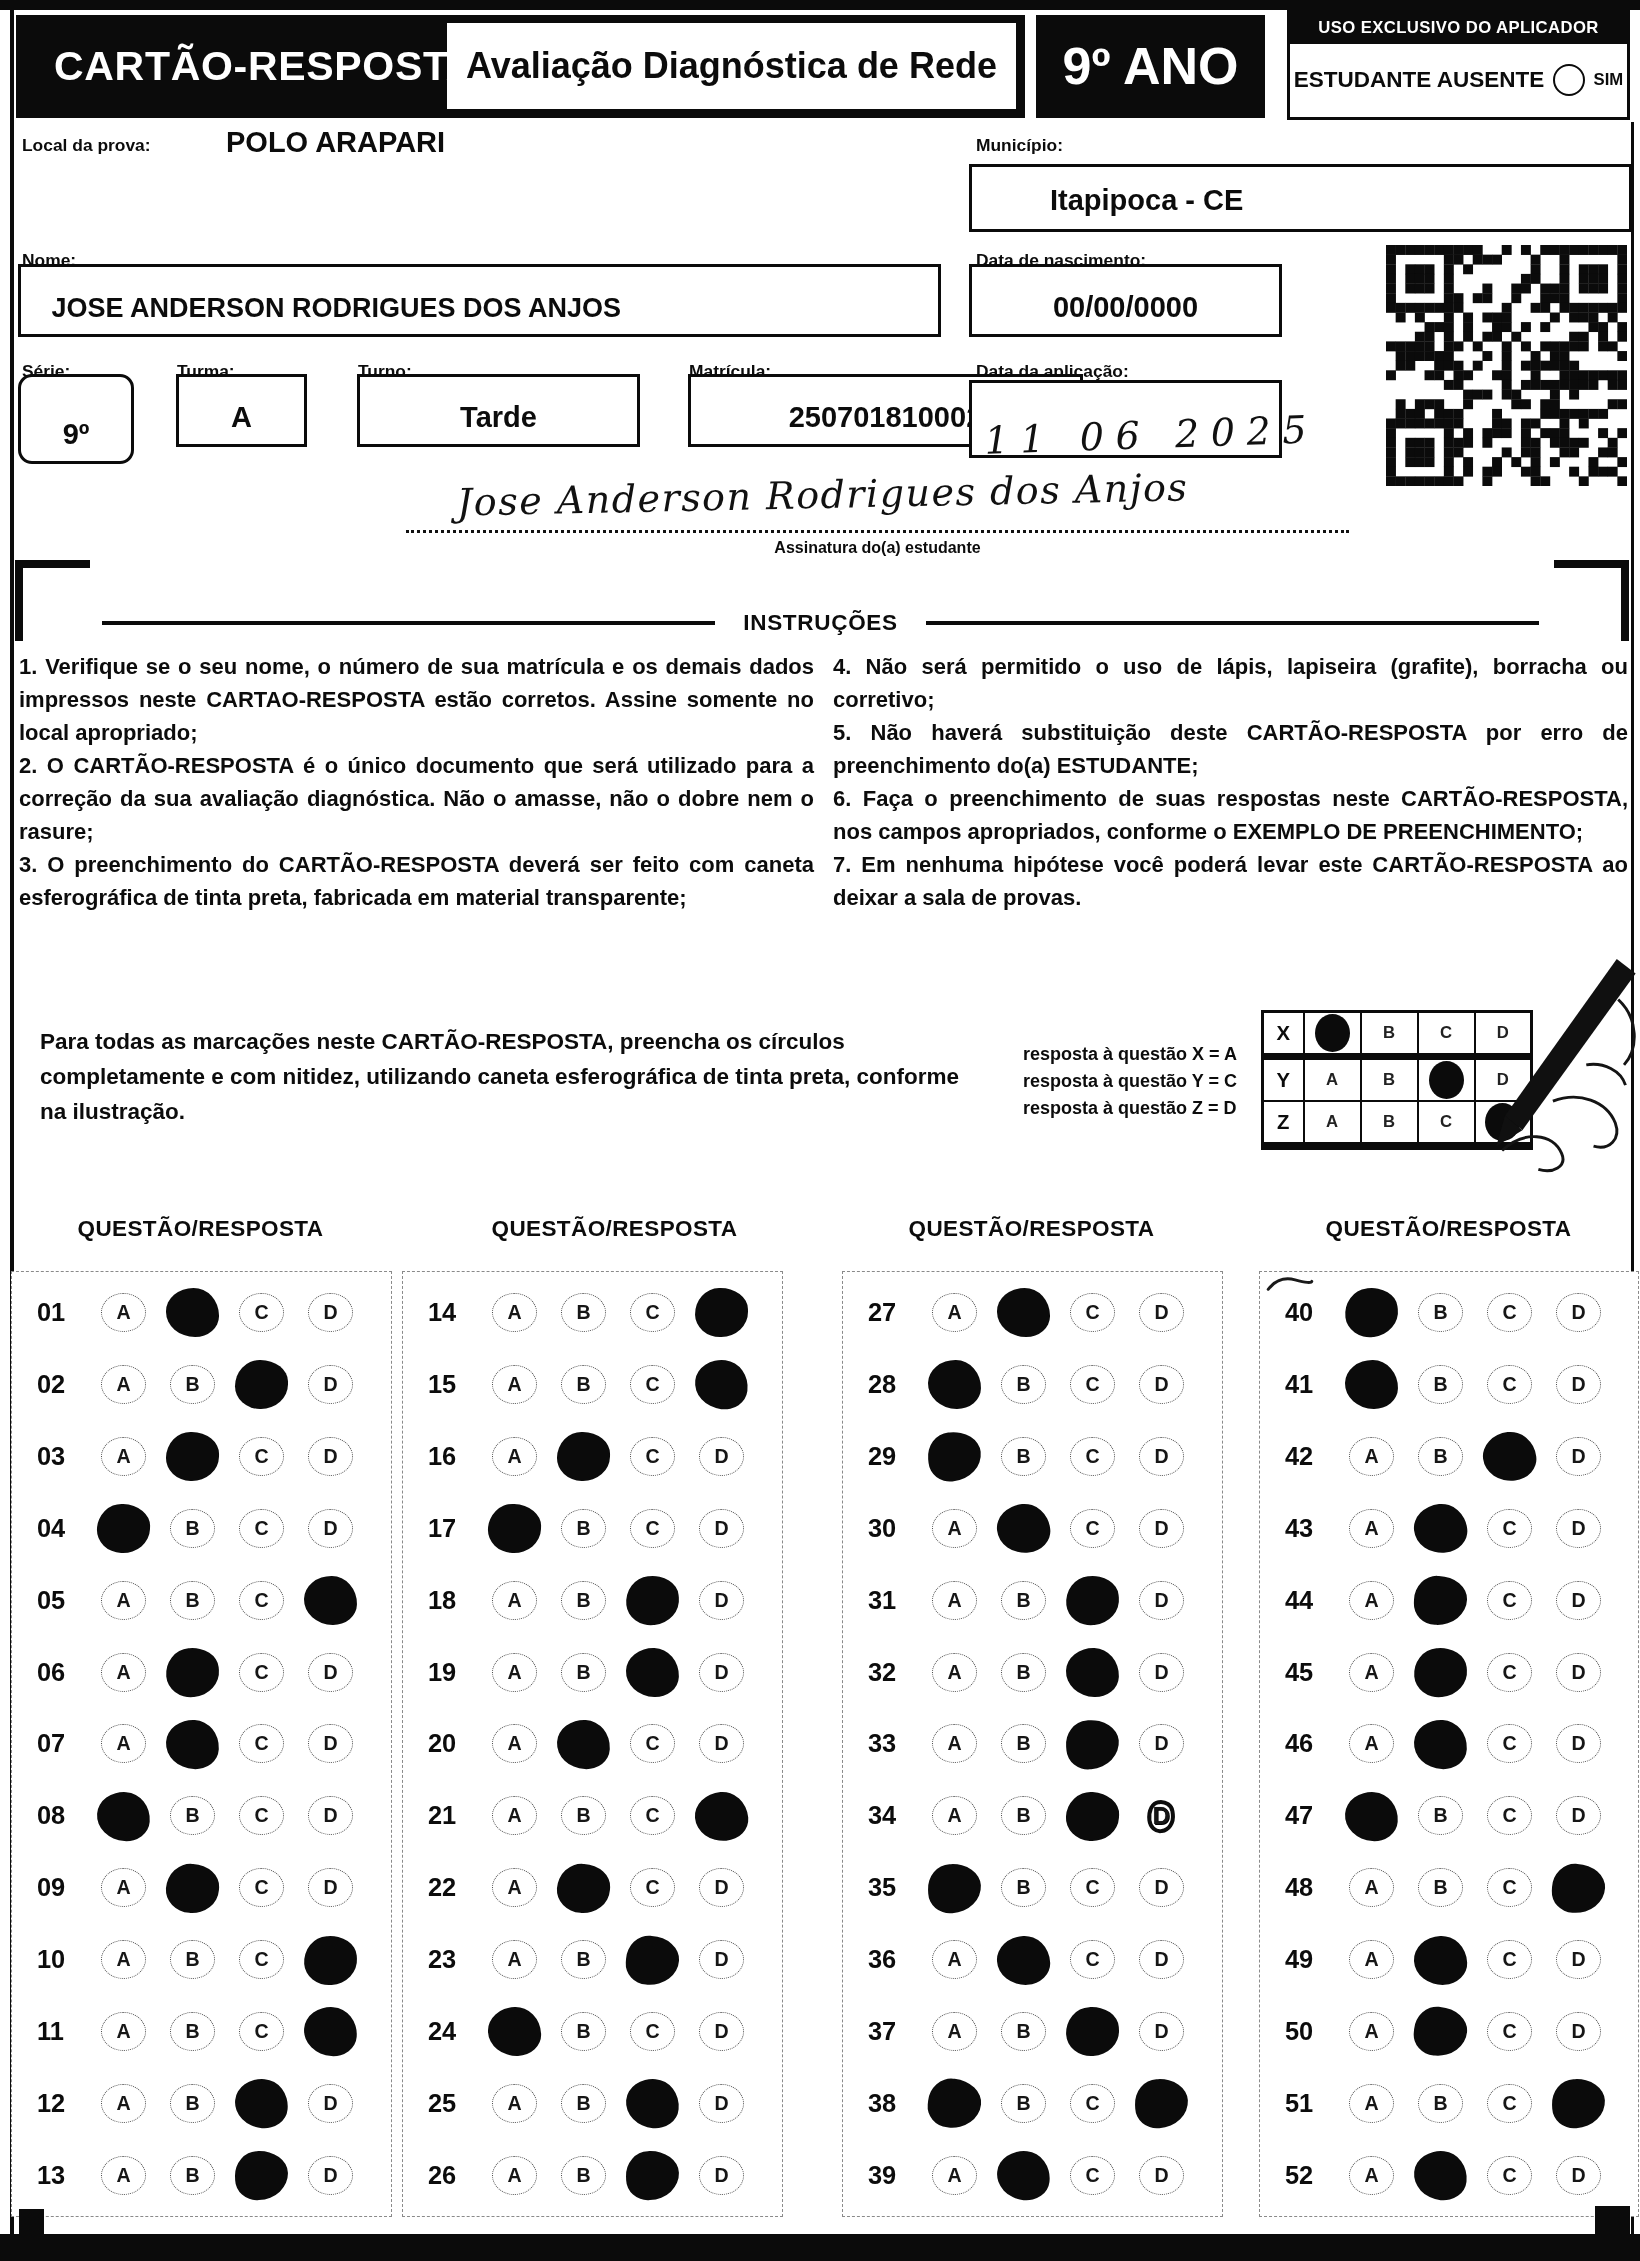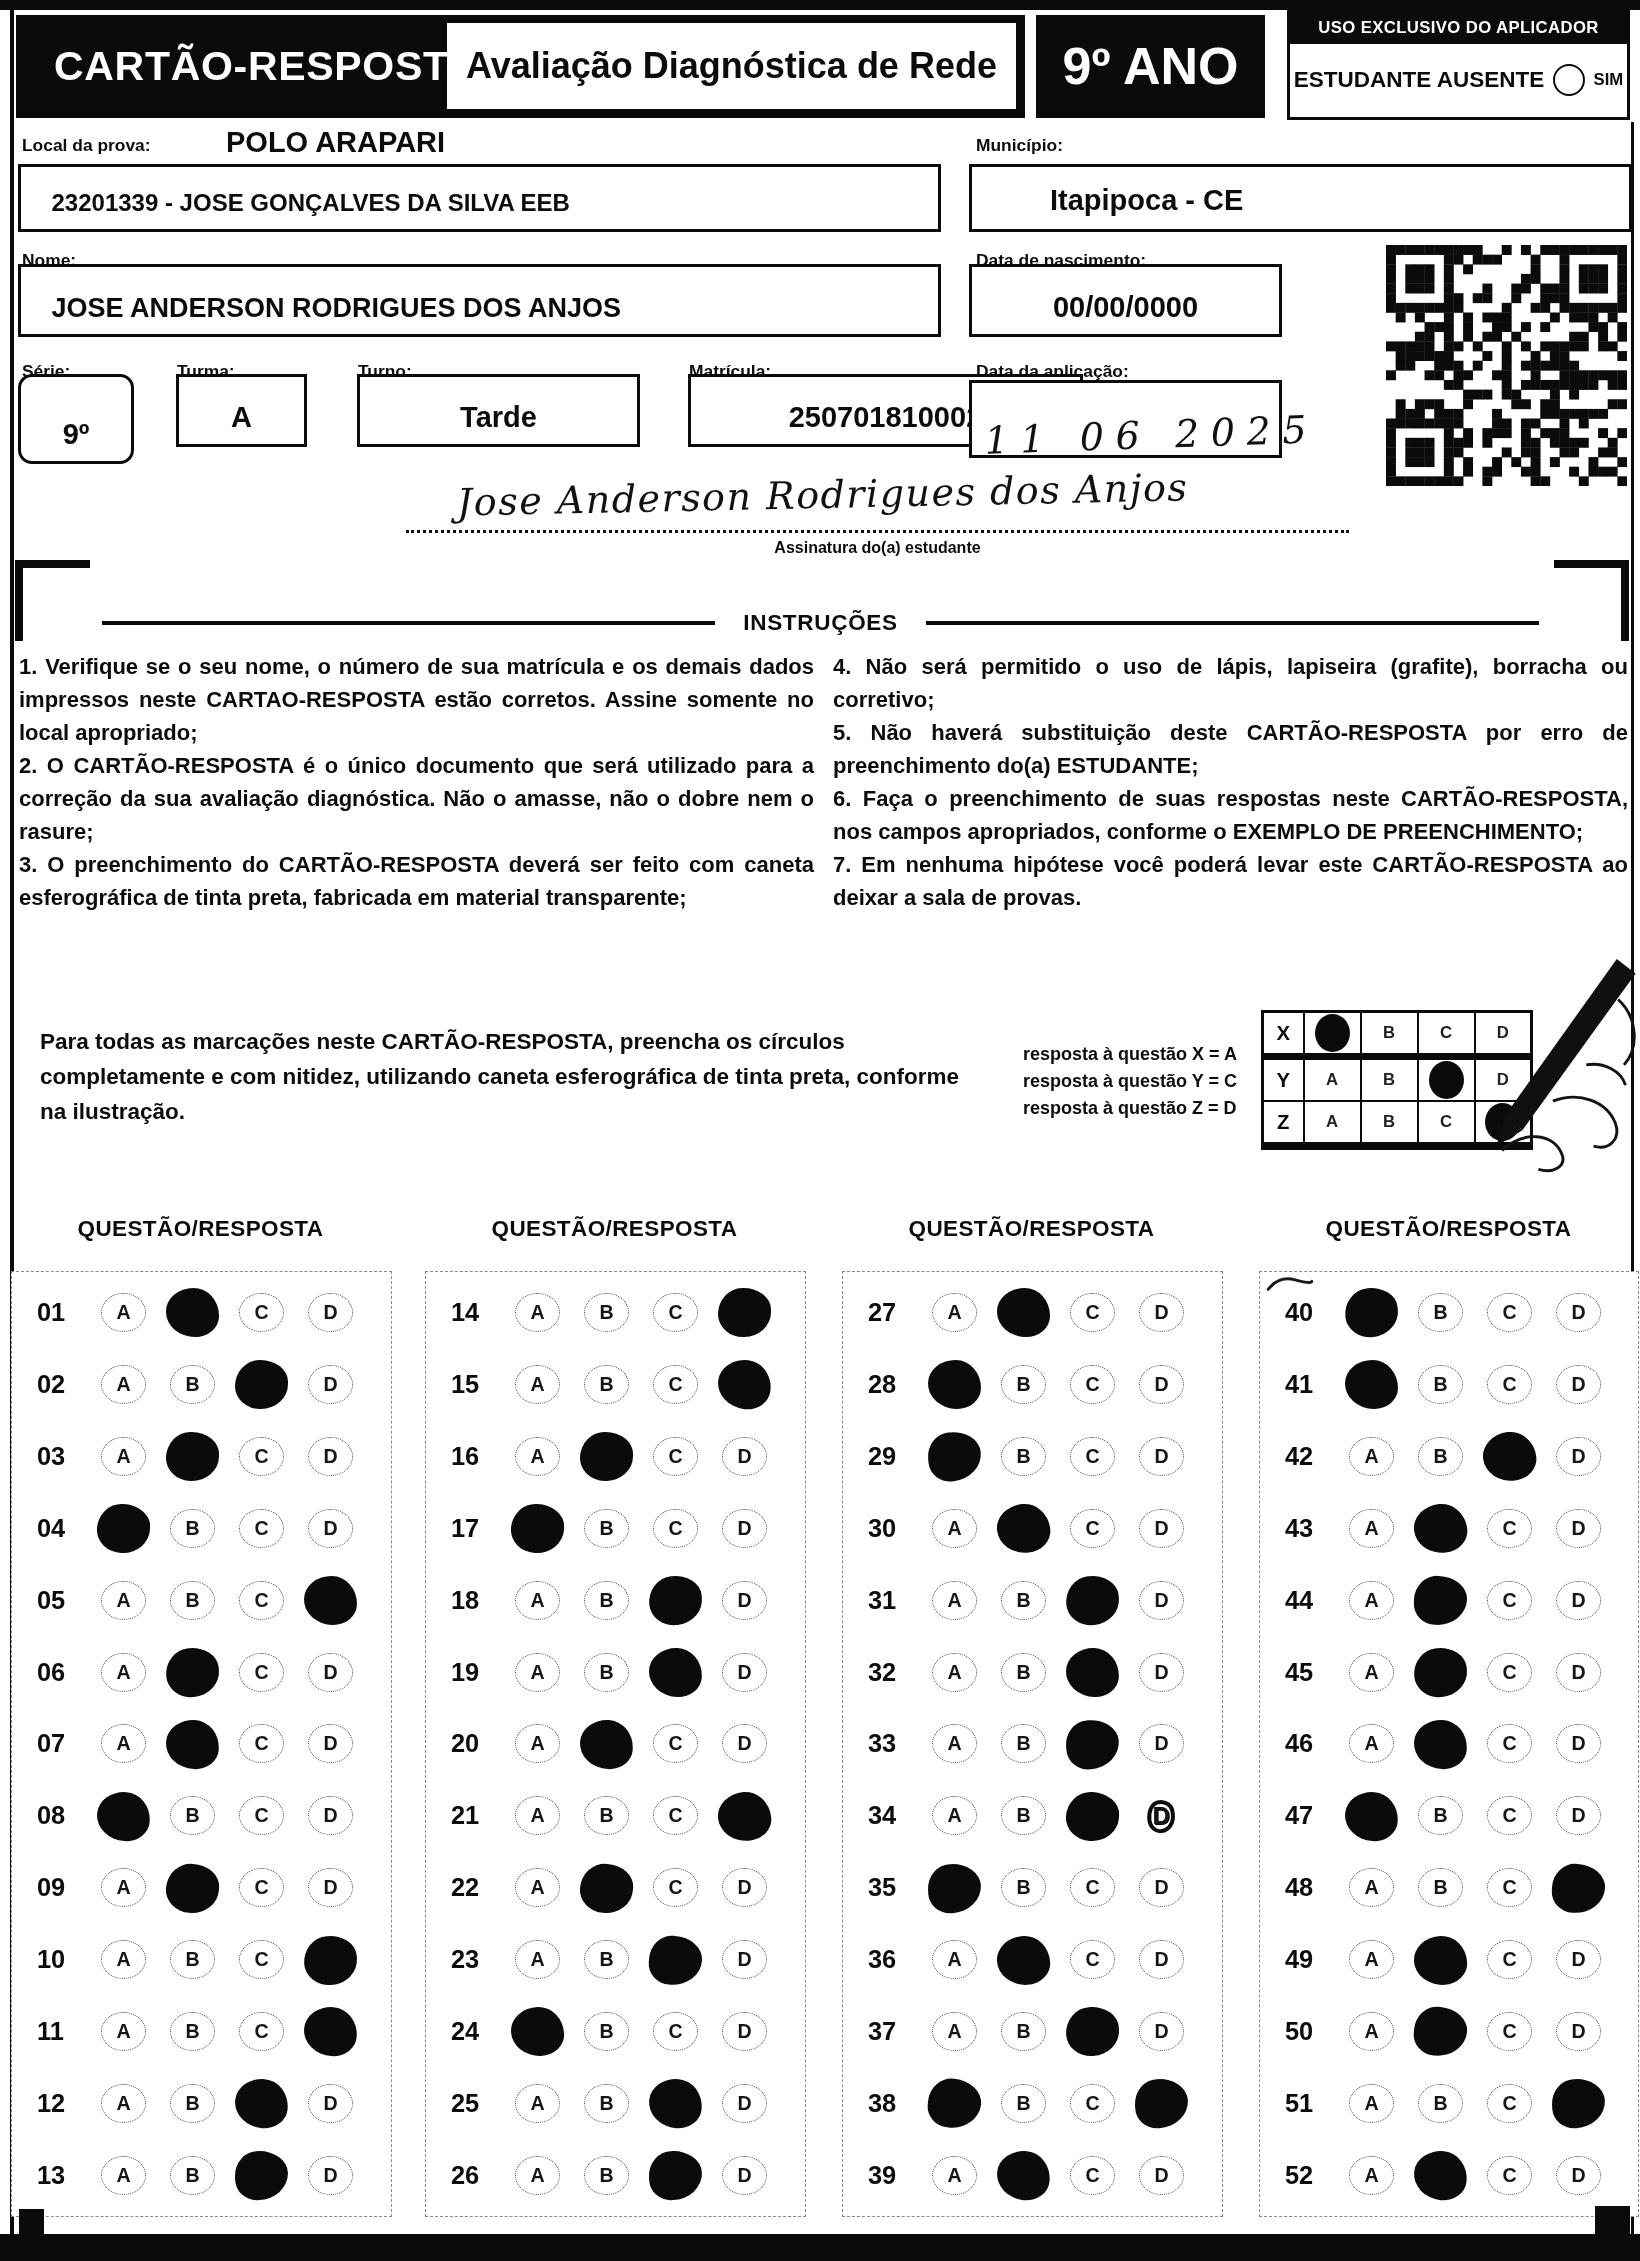--- a/index.html
+++ b/index.html
@@ -147,23 +147,20 @@
       <span>ESTUDANTE AUSENTE</span>
       <span class="absent-circle"></span>
       <span class="sim">SIM</span>
     </div>
   </div>
 
   <span class="abs lbl" style="left:22px; top:135px;">Local da prova:</span>
   <span class="abs value-lg" style="left:226px; top:126px;">POLO ARAPARI</span>
   <span class="abs lbl" style="left:976px; top:135px;">Município:</span>
 
-  <div class="abs fbox box-school">
-    <span class="val">23201339 - JOSE GONÇALVES DA SILVA EEB</span>
-  </div>
   <div class="abs fbox box-mun">
     <span class="val">Itapipoca - CE</span>
   </div>
 
   <span class="abs lbl" style="left:22px; top:250px;">Nome:</span>
   <span class="abs lbl" style="left:976px; top:250px;">Data de nascimento:</span>
   <div class="abs fbox box-nome">
     <span class="val">JOSE ANDERSON RODRIGUES DOS ANJOS</span>
   </div>
   <div class="abs fbox box-nasc">
@@ -888,21 +885,21 @@
             <span class="opt">C</span>
           </span>
         </span>
         <span class="bslot">
           <span class="bubble">
             <span class="opt">D</span>
           </span>
         </span>
       </div>
     </div>
-  <div class="anscol" style="left:425px; width:381px;">
+  <div class="anscol" style="left:402px; width:381px;">
       <div class="arow">
         <span class="qnum">14</span>
         <span class="bslot">
           <span class="bubble">
             <span class="opt">A</span>
           </span>
         </span>
         <span class="bslot">
           <span class="bubble">
             <span class="opt">B</span>

